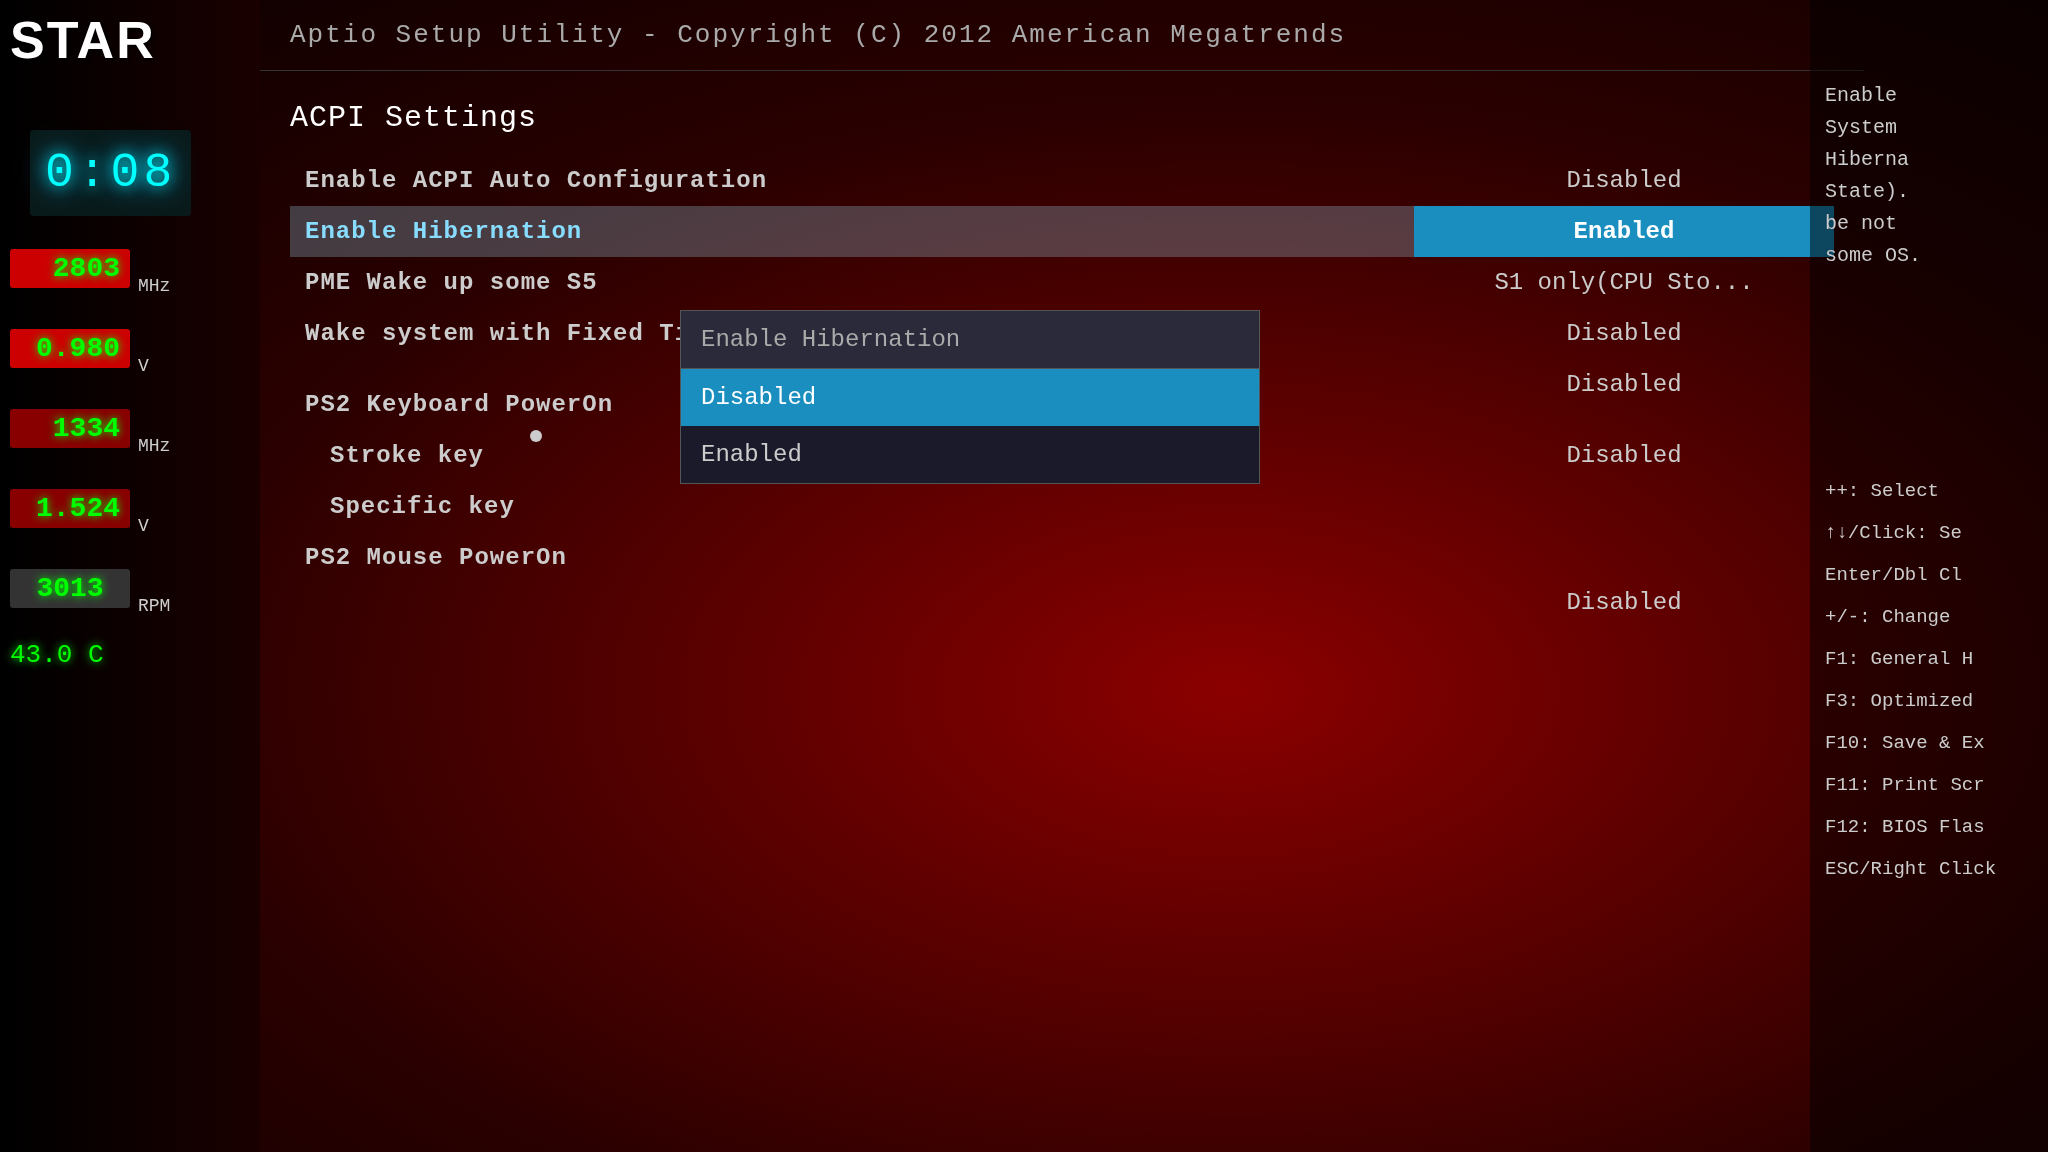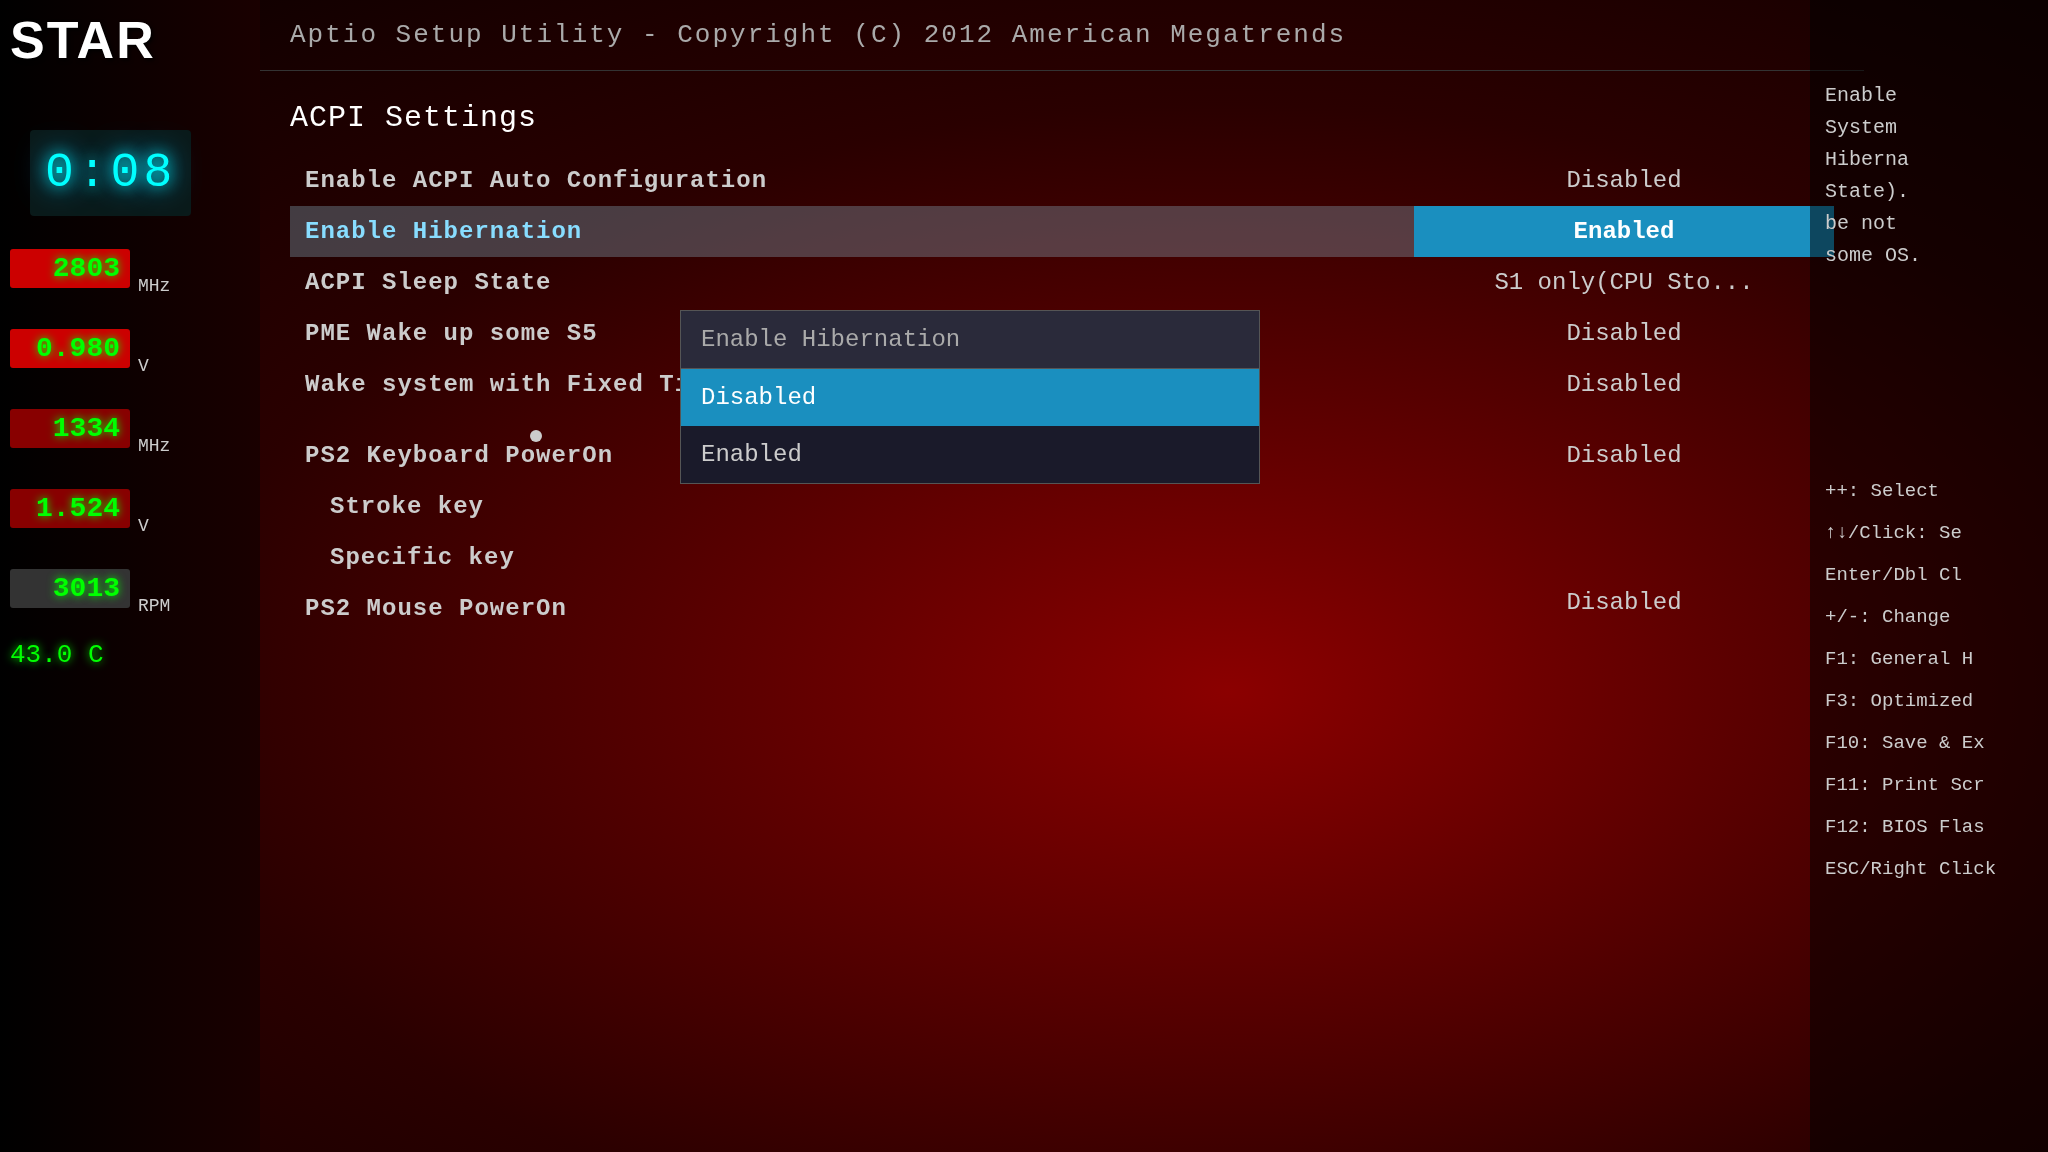--- a/index.html
+++ b/index.html
@@ -105,20 +105,21 @@
       color: #cccccc;
       font-size: 18px;
       font-family: 'Courier New', monospace;
       margin-top: 36px;
     }
 
     .stat-rpm {
       background: #333333;
       color: #00ff00;
       text-shadow: 0 0 8px #00ff00;
+      text-align: center;
     }
 
     .stat-temp {
       color: #00ff00;
       font-size: 26px;
       font-family: 'Courier New', monospace;
       text-shadow: 0 0 8px #00ff00;
     }
 
     
@@ -339,23 +340,20 @@
   <div class="section-title">ACPI Settings</div>
 
   <div class="settings-area">
     <div class="settings-list">
 
       <div class="setting-item">
         <span>Enable ACPI Auto Configuration</span>
       </div>
       <div class="setting-item selected">
         <span>Enable Hibernation</span>
-      </div>
-      <div class="setting-item">
-        <span>ACPI Sleep State</span>
       </div>
       <div class="setting-item">
         <span>PME Wake up some S5</span>
       </div>
       <div class="setting-item">
         <span>Wake system with Fixed Time</span>
       </div>
       <div class="setting-item" style="margin-top:20px;">
         <span>PS2 Keyboard PowerOn</span>
       </div>

